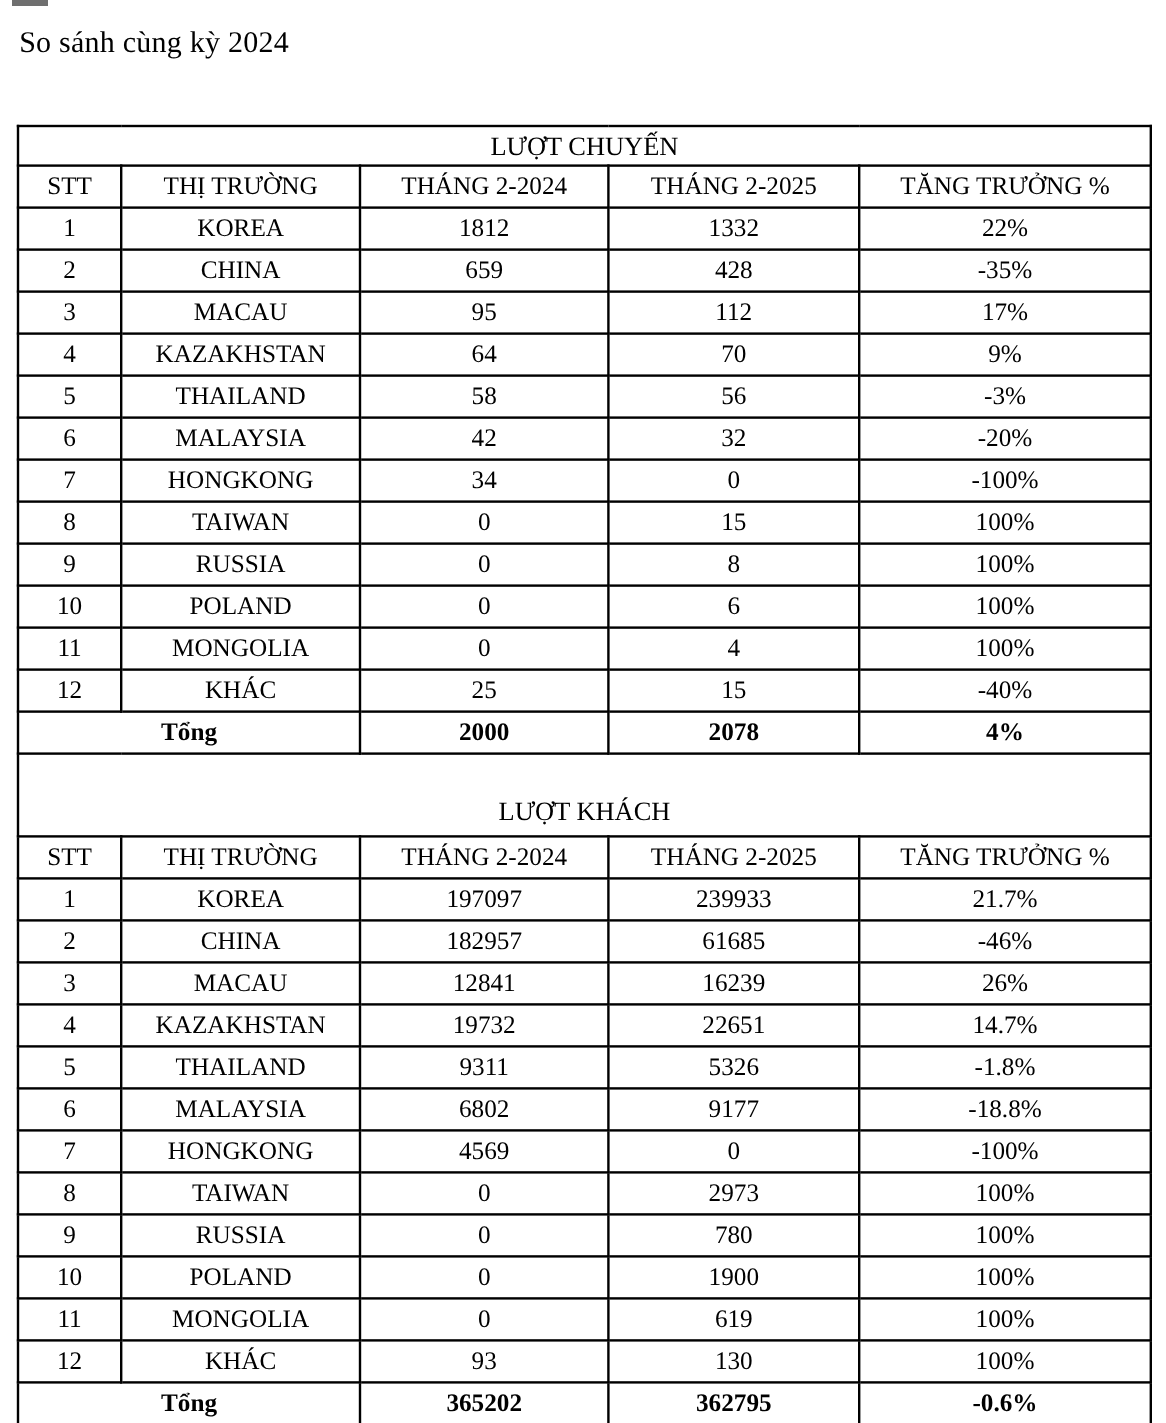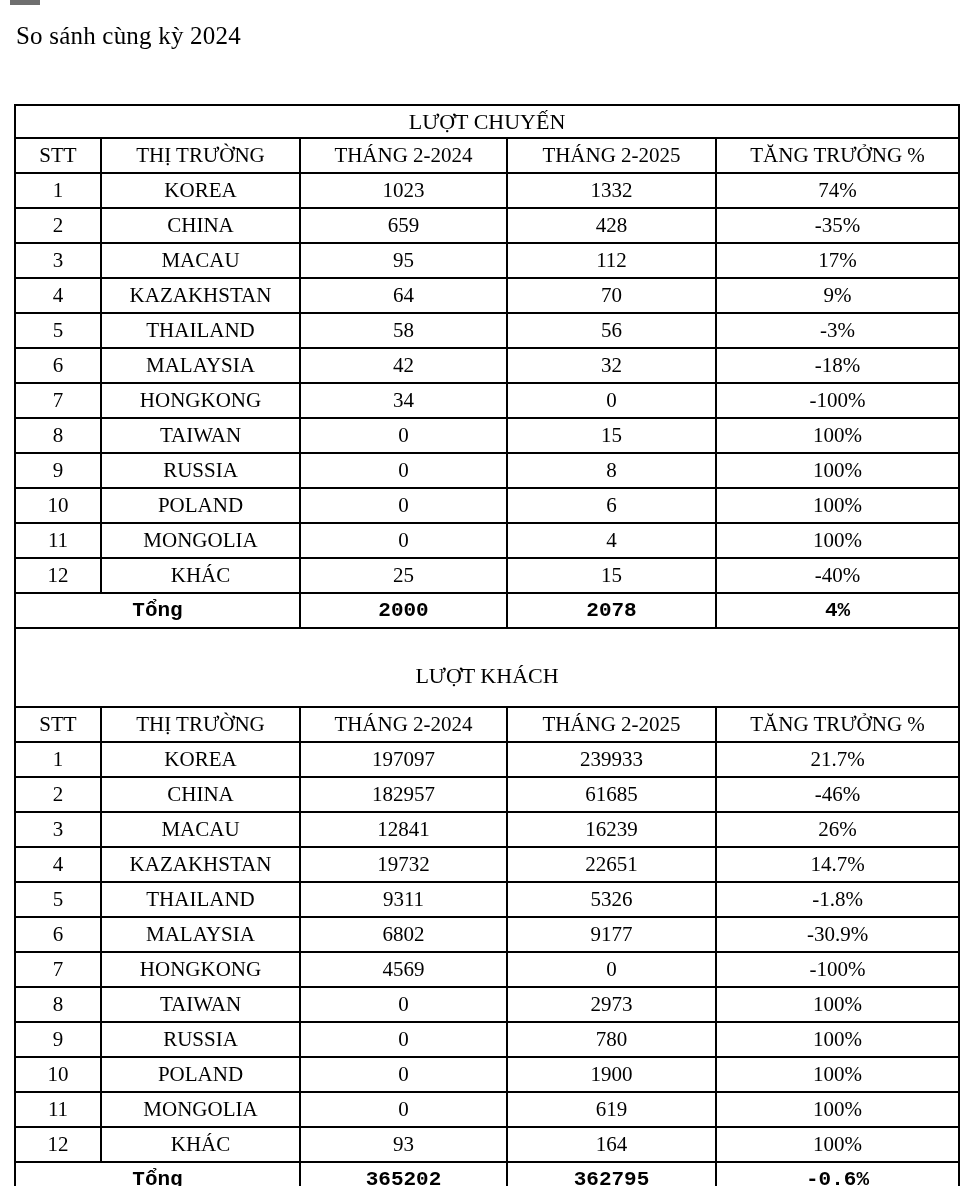--- a/index.html
+++ b/index.html
@@ -57,26 +57,25 @@
     overflow: hidden;
     white-space: nowrap;
   }
   tr.section-title-row td {
     height: 31px;
     font-size: 22px;
   }
   tr.section-gap-row td {
     height: 60px;
     vertical-align: bottom;
-    padding-bottom: 17px;
+    padding-bottom: 7px;
     font-size: 22px;
   }
   tr.total-row td {
     font-weight: bold;
-    font-family: Liberation Mono, monospace;
   }
   col.c-stt    { width: 86px;  }
   col.c-market { width: 199px; }
   col.c-m1     { width: 207px; }
   col.c-m2     { width: 209px; }
   col.c-growth { width: 243px; }
 </style>
 </head>
 <body>
 
@@ -101,23 +100,23 @@
         <tr class="header-row">
           <th>STT</th>
           <th>THỊ TRƯỜNG</th>
           <th>THÁNG 2-2024</th>
           <th>THÁNG 2-2025</th>
           <th>TĂNG TRƯỞNG %</th>
         </tr>
         <tr class="data-row">
           <td>1</td>
           <td>KOREA</td>
-          <td>1023</td>
+          <td>1812</td>
           <td>1332</td>
-          <td>74%</td>
+          <td>22%</td>
         </tr>
         <tr class="data-row">
           <td>2</td>
           <td>CHINA</td>
           <td>659</td>
           <td>428</td>
           <td>-35%</td>
         </tr>
         <tr class="data-row">
           <td>3</td>
@@ -138,21 +137,21 @@
           <td>THAILAND</td>
           <td>58</td>
           <td>56</td>
           <td>-3%</td>
         </tr>
         <tr class="data-row">
           <td>6</td>
           <td>MALAYSIA</td>
           <td>42</td>
           <td>32</td>
-          <td>-18%</td>
+          <td>-20%</td>
         </tr>
         <tr class="data-row">
           <td>7</td>
           <td>HONGKONG</td>
           <td>34</td>
           <td>0</td>
           <td>-100%</td>
         </tr>
         <tr class="data-row">
           <td>8</td>
@@ -238,21 +237,21 @@
           <td>THAILAND</td>
           <td>9311</td>
           <td>5326</td>
           <td>-1.8%</td>
         </tr>
         <tr class="data-row">
           <td>6</td>
           <td>MALAYSIA</td>
           <td>6802</td>
           <td>9177</td>
-          <td>-30.9%</td>
+          <td>-18.8%</td>
         </tr>
         <tr class="data-row">
           <td>7</td>
           <td>HONGKONG</td>
           <td>4569</td>
           <td>0</td>
           <td>-100%</td>
         </tr>
         <tr class="data-row">
           <td>8</td>
@@ -279,21 +278,21 @@
           <td>11</td>
           <td>MONGOLIA</td>
           <td>0</td>
           <td>619</td>
           <td>100%</td>
         </tr>
         <tr class="data-row">
           <td>12</td>
           <td>KHÁC</td>
           <td>93</td>
-          <td>164</td>
+          <td>130</td>
           <td>100%</td>
         </tr>
         <tr class="total-row">
           <td colspan="2">Tổng</td>
           <td>365202</td>
           <td>362795</td>
           <td>-0.6%</td>
         </tr>
       </tbody>
   </table>

